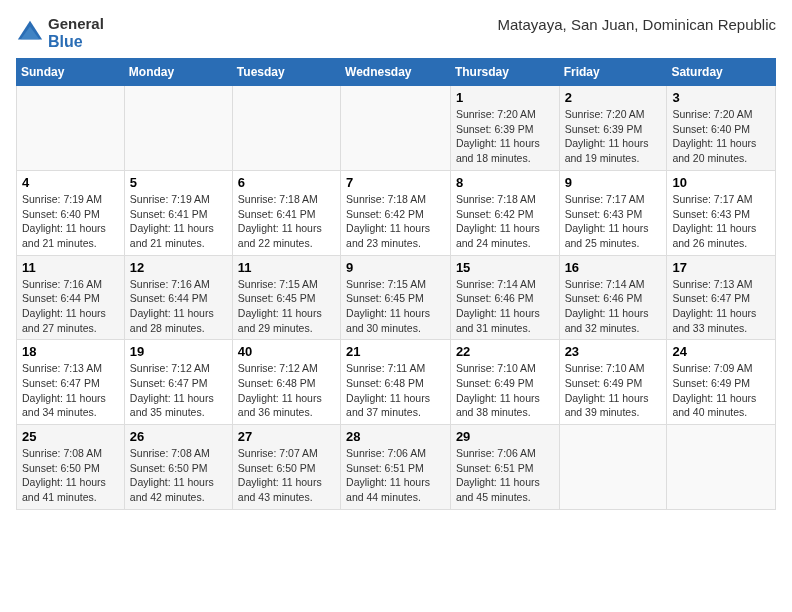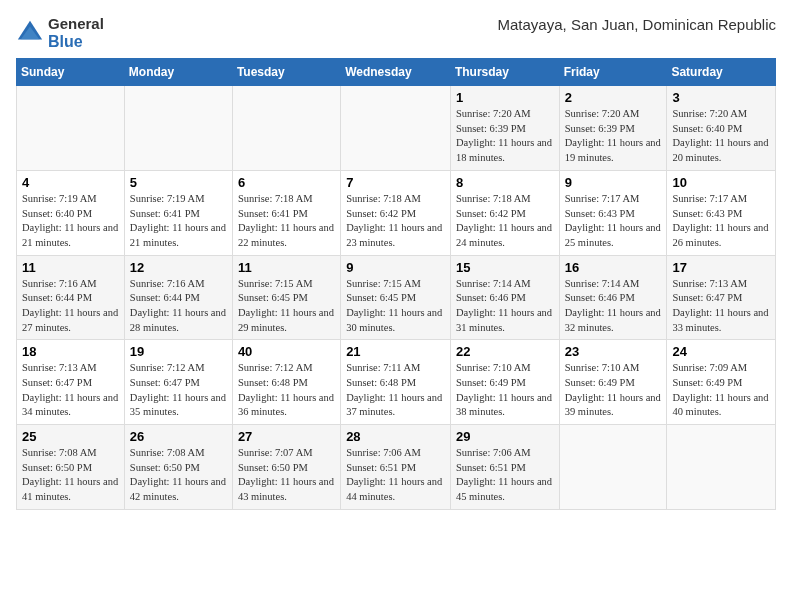--- a/index.html
+++ b/index.html
@@ -82,21 +82,20 @@
     .day-number {
       font-weight: bold;
       font-size: 13px;
       margin-bottom: 2px;
       display: block;
     }
     .day-info {
       color: #333;
       font-size: 10.5px;
       line-height: 1.4;
-      font-family: Liberation Serif, serif;
     }
     .empty-cell {
       background: #f9f9f9;
     }
     tbody tr:nth-child(odd) {
       background-color: #f5f5f5;
     }
     tbody tr:nth-child(even) {
       background-color: #fff;
     }

